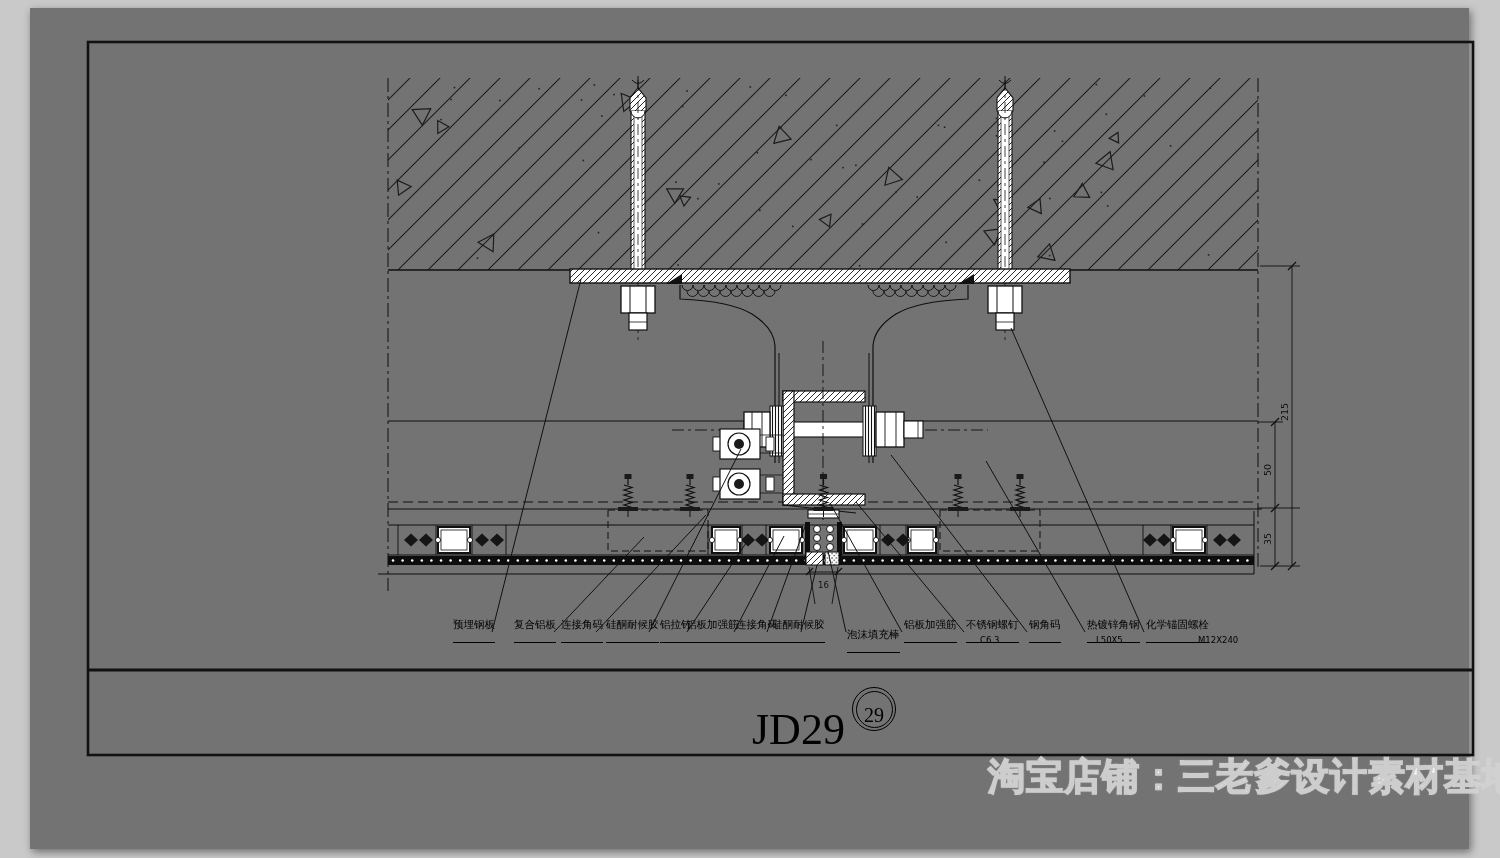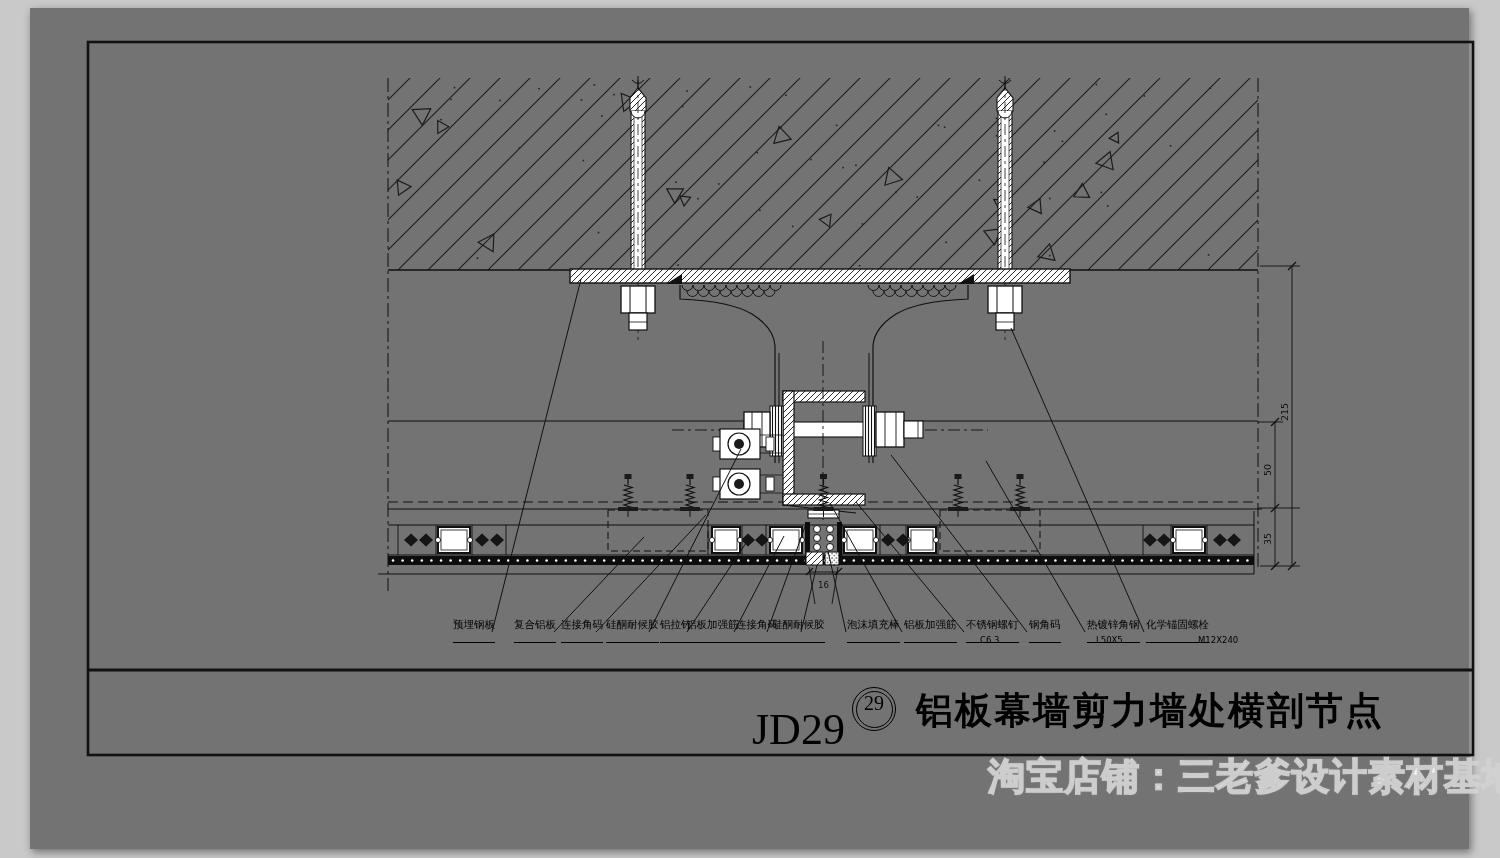--- a/index.html
+++ b/index.html
@@ -8,21 +8,21 @@
   #paper{position:absolute;left:30px;top:8px;width:1439px;height:841px;background:#737373;
          box-shadow:2px 3px 8px rgba(0,0,0,.45);}
   #dwg{position:absolute;left:0;top:0;width:1500px;height:858px;}
   .plabel{position:absolute;top:610px;font:10.5px "DejaVu Sans",sans-serif;color:#000;
           border-bottom:1.2px solid #000;padding-bottom:12px;white-space:nowrap;line-height:12px;}
   .psub{position:absolute;top:627px;font:8.5px "DejaVu Sans",sans-serif;color:#000;white-space:nowrap;}
   .tcode{position:absolute;left:722px;top:672px;font:44px "Liberation Serif",serif;color:#000;margin-top:24px;}
   .tcircle{position:absolute;left:822px;top:679px;width:44px;height:44px;border:1.6px solid #000;
            border-radius:50%;box-sizing:border-box;}
   .tcircle-inner{position:absolute;left:2.5px;top:2.5px;right:2.5px;bottom:2.5px;border:1.4px solid #000;
-           border-radius:50%;display:flex;align-items:flex-start;justify-content:center;
+           border-radius:50%;display:flex;align-items:flex-end;justify-content:center;
            font:20px "Liberation Serif",serif;color:#000;}
   .ttitle{position:absolute;left:886px;top:678px;font:37px "Liberation Serif",serif;font-weight:600;
           letter-spacing:2px;color:#000;}
   .wmark{position:absolute;left:958px;top:744px;width:460px;font:bold 37px "DejaVu Sans",sans-serif;
          color:#ffffff;-webkit-text-stroke:1.5px #d2d2d2;text-shadow:0 0 2px #cfcfcf;
          letter-spacing:1px;white-space:nowrap;opacity:.95;}
 </style>
 </head>
 <body>
 
@@ -475,33 +475,32 @@
 
   <div id="labelLayer">
       <div class="plabel" style="left: 423px;">预埋钢板</div>
       <div class="plabel" style="left: 484px;">复合铝板</div>
       <div class="plabel" style="left: 531px;">连接角码</div>
       <div class="plabel" style="left: 576px;">硅酮耐候胶</div>
       <div class="plabel" style="left: 630px;">铝拉钉</div>
       <div class="plabel" style="left: 656px;">铝板加强筋</div>
       <div class="plabel" style="left: 706px;">连接角码</div>
       <div class="plabel" style="left: 742px; text-align: center;">硅酮耐候胶</div>
-      <div class="plabel" style="left: 817px;">泡沫填充棒</div>
+      <div class="plabel" style="left: 817px; margin-top: 10px;">泡沫填充棒</div>
       <div class="plabel" style="left: 874px;">铝板加强筋</div>
       <div class="plabel" style="left: 936px;">不锈钢螺钉</div>
       <div class="psub" style="left: 950px;">C6.3</div>
       <div class="plabel" style="left: 999px;">钢角码</div>
       <div class="plabel" style="left: 1057px;">热镀锌角钢</div>
       <div class="psub" style="left: 1066px;">L50X5</div>
       <div class="plabel" style="left: 1116px;">化学锚固螺栓</div>
       <div class="psub" style="left: 1124px; padding-left: 44px;">M12X240</div>
     </div>
 
   <div class="tcode">JD29</div>
   <div class="tcircle">
     <div class="tcircle-inner">
         <span>29</span>
       </div>
   </div>
-  <div class="ttitle">铝板幕墙剪力墙处横剖节点</div>
 
   <div class="wmark">淘宝店铺：三老爹设计素材基地</div>
 </div>
 
 </body></html>

